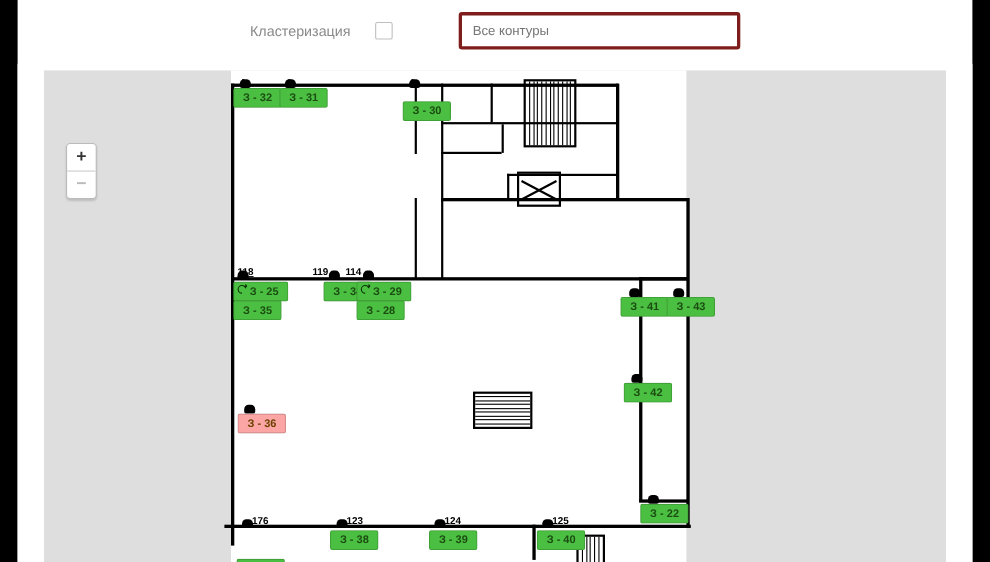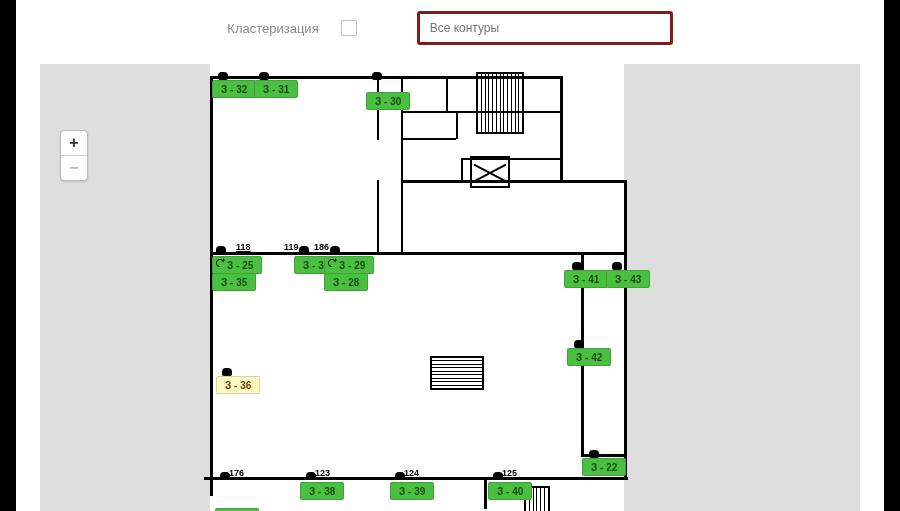--- a/index.html
+++ b/index.html
@@ -38,21 +38,21 @@
   .elev-x::before,.elev-x::after{content:"";position:absolute;left:0;right:0;top:50%;height:2px;background:#000;}
   .elev-x::before{transform:rotate(28deg);transform-origin:center;}
   .elev-x::after{transform:rotate(-28deg);transform-origin:center;}
 
   .cam{position:absolute;width:12px;height:12px;display:flex;align-items:flex-end;justify-content:center;}
   .cam::before{content:"";width:10px;height:8px;background:#000;border-radius:4px 4px 2px 2px;display:block;}
   .cam-num{position:absolute;font-size:9px;font-weight:bold;color:#000;}
 
   .chip{position:absolute;display:flex;align-items:center;justify-content:center;font-size:10px;font-weight:600;color:#1b4d12;border-radius:2px;height:16px;padding:0 8px;border:1px solid rgba(0,0,0,.15);}
   .green{background:#4bbf41;}
-  .amber{background:#fef9c3;color:#6b4200;}
+  .amber{background:#fca5a5;color:#6b4200;}
   .chip-icon{position:absolute;left:2px;top:1px;width:10px;height:10px;}
   .chip-icon svg{width:10px;height:10px;fill:#0a2f05;}
 
 </style>
 </head>
 <body>
 
 <div class="frame">
   <div class="bars-left"></div>
   <div class="bars-right"></div>
@@ -133,25 +133,25 @@
           <span></span>
       </div>
 
       <div class="box elev-x" style="left:454px;top:98px;width:36px;height:28px;"></div>
 
       <div class="cam" style="left:201px;top:10px;"></div>
       <div class="cam" style="left:242px;top:10px;"></div>
       <div class="cam" style="left:355px;top:10px;"></div>
 
       <div class="cam" style="left:199px;top:184px;"></div>
-      <span class="cam-num" style="left:220px;top:184px;text-decoration:underline;">118</span>
+      <span class="cam-num" style="left:200px;top:184px;text-decoration:underline;">118</span>
       <div class="cam" style="left:282px;top:184px;"></div>
       <span class="cam-num" style="left:268px;top:184px;">119</span>
       <div class="cam" style="left:313px;top:184px;"></div>
-      <span class="cam-num" style="left:298px;top:184px;">186</span>
+      <span class="cam-num" style="left:298px;top:184px;">114</span>
       <div class="cam" style="left:555px;top:200px;"></div>
       <div class="cam" style="left:595px;top:200px;"></div>
 
       <div class="cam" style="left:557px;top:278px;"></div>
       <div class="cam" style="left:205px;top:306px;"></div>
 
       <div class="cam" style="left:572px;top:388px;"></div>
 
       <div class="cam" style="left:203px;top:410px;"></div>
       <span class="cam-num" style="left:213px;top:410px;">176</span>

